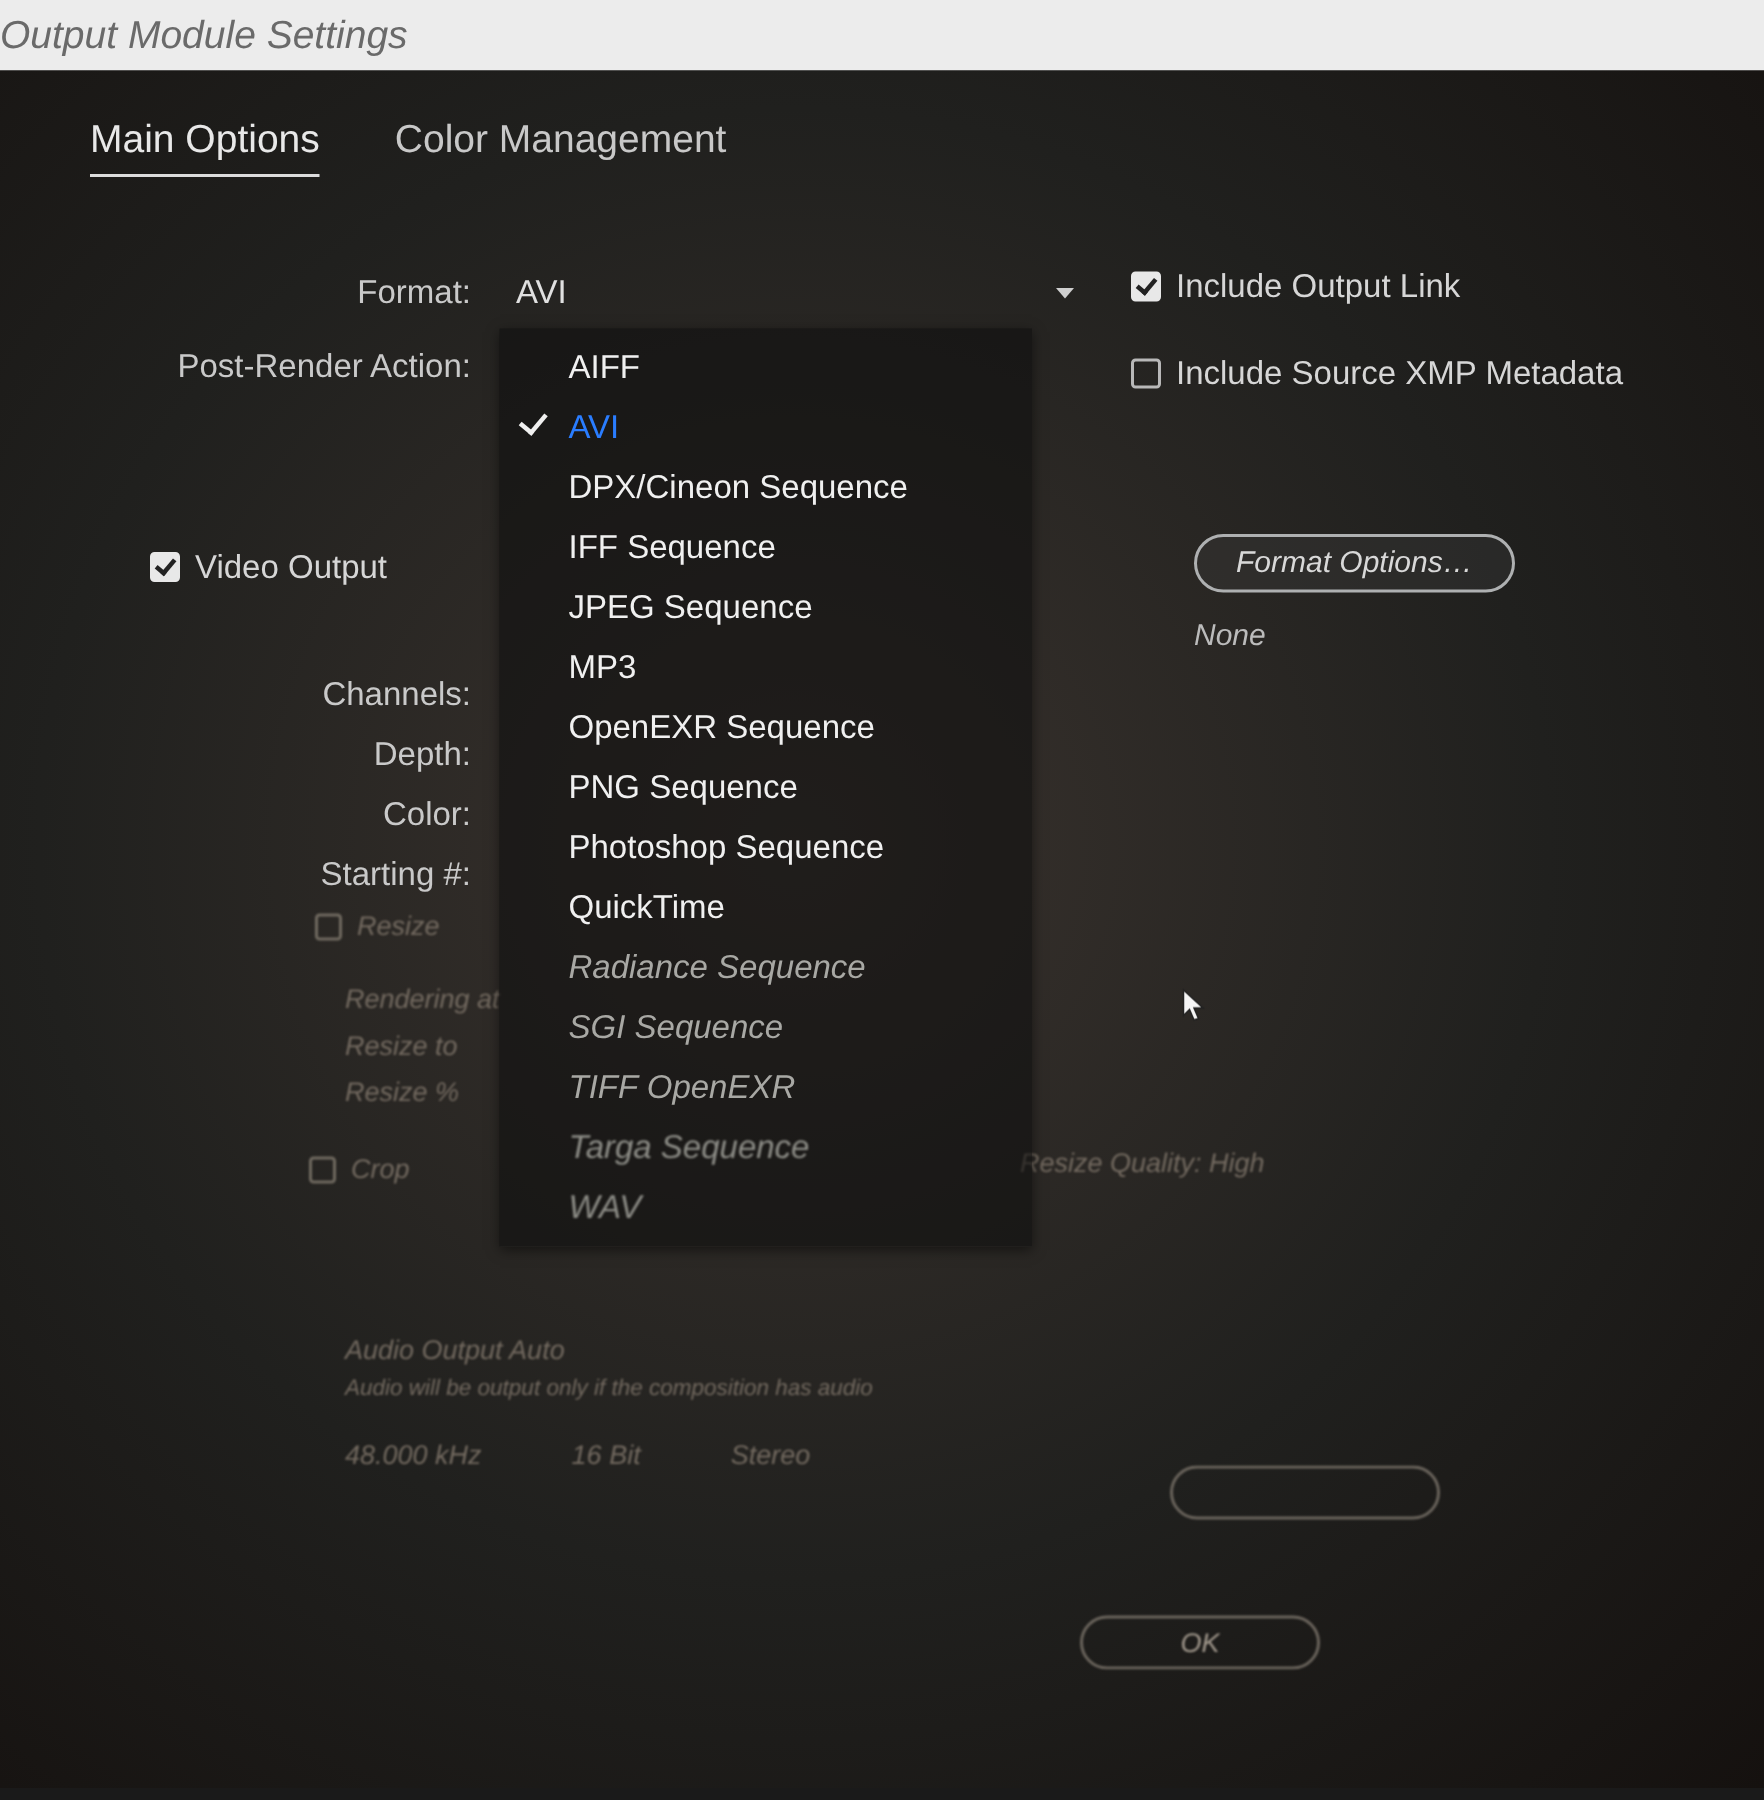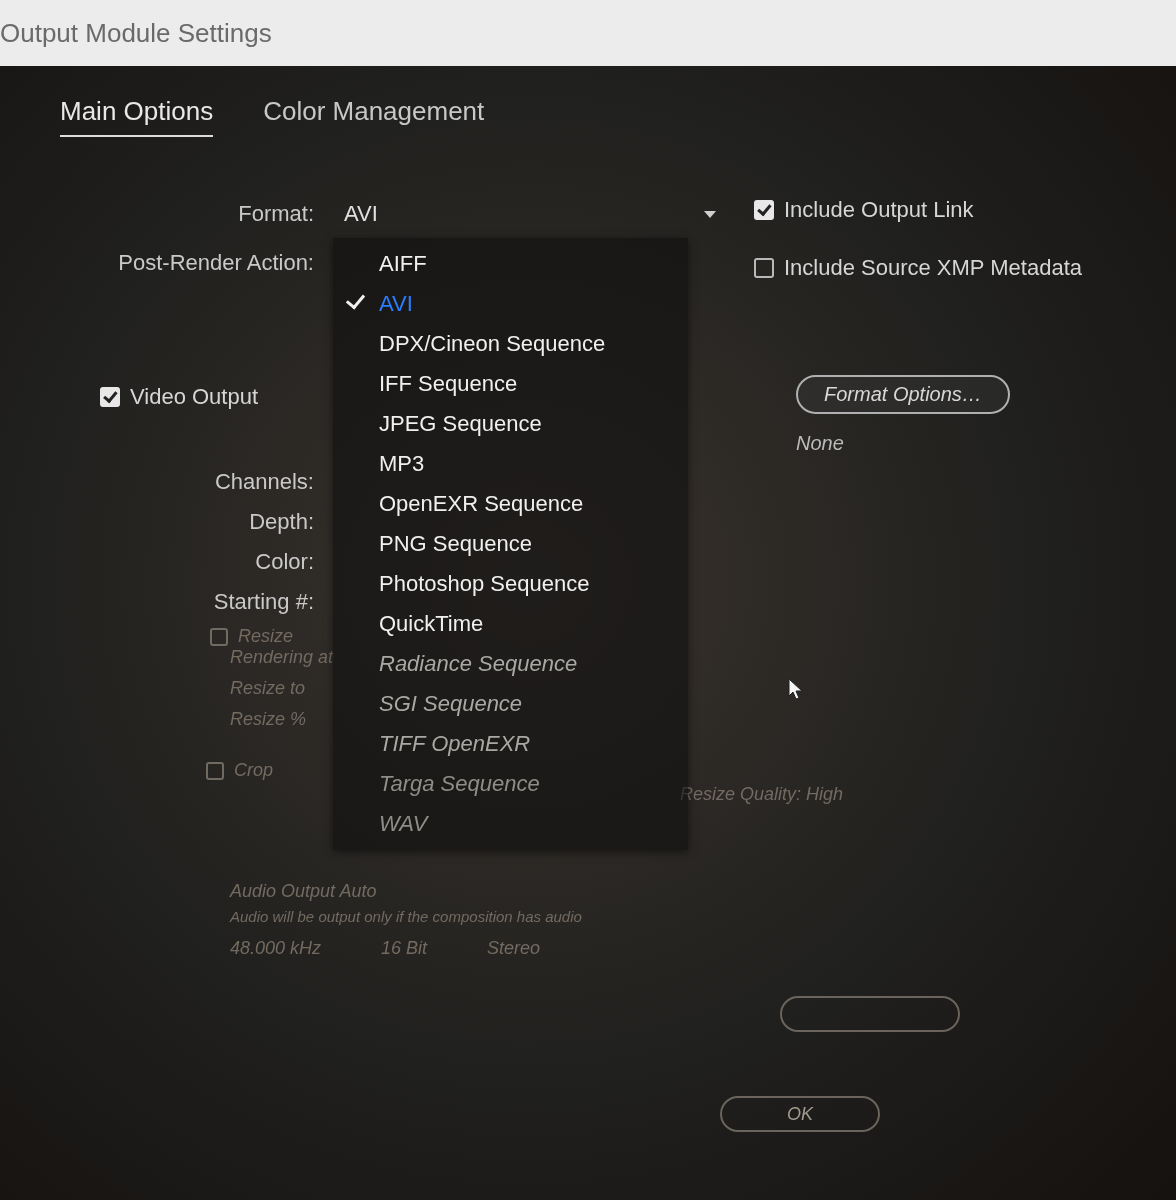--- a/index.html
+++ b/index.html
@@ -11,23 +11,24 @@
     overflow: hidden;
     color: #d8d8d8;
     position: relative;
   }
   .titlebar {
     background: #ececec;
     color: #6a6a6a;
     font-size: 26px;
     font-weight: 300;
     padding: 10px 0 10px 0;
-    height: 66px;
-    display: flex;
-    align-items: center;
+    height: 47px;
+    display: flex;
+    align-items: center;
+    font-style: italic;
   }
   .content {
     background: radial-gradient(ellipse at 45% 45%, #3a332e 0%, #20201e 55%, #15110f 100%);
     height: calc(100% - 55px);
     padding: 30px 70px 30px 60px;
     position: relative;
   }
   .tabs {
     display: flex;
     gap: 50px;
@@ -199,21 +200,21 @@
   .lower-faded .cbrow {
     display:flex;
     align-items:center;
     gap:10px;
     margin-top:14px;
     margin-left: 150px;
   }
   .lower-faded .cb-ghost{
     width:18px;height:18px;border:2px solid #706a60;border-radius:3px;
   }
-  .lower-faded .sublabel { margin-left: 170px; }
+  .lower-faded .sublabel { margin-left: 170px; margin-top: 28px; }
   .audio-block { margin-top: 100px; margin-left: 170px; }
   .ghost-btn { position:absolute; border:2px solid #6a645c; border-radius:22px; height:36px; }
 </style>
 </head>
 <body>
 
 <div class="titlebar">
   <span>Output Module Settings</span>
 </div>
 
@@ -304,21 +305,21 @@
     <div style="position:absolute;left:620px;top:108px">Resize Quality: High</div>
 
     <div class="cbrow" style="margin-left:146px;margin-top:30px">
       <span class="cb-ghost"></span>
       <span>Crop</span>
     </div>
 
     <div class="audio-block">
       <div>Audio Output Auto</div>
       <div style="font-size:15px;margin-top:6px">Audio will be output only if the composition has audio</div>
-      <div style="display:flex;gap:60px;margin-top:13px">
+      <div style="display:flex;gap:60px;margin-top:26px">
         <span>48.000 kHz</span>
         <span>16 Bit</span>
         <span>Stereo</span>
       </div>
     </div>
 
     <div class="ghost-btn" style="left:720px;top:320px;width:180px"></div>
     <div class="ghost-btn" style="left:660px;top:420px;width:160px;text-align:center;line-height:32px;color:#a39a8e">OK</div>
   </div>
 

